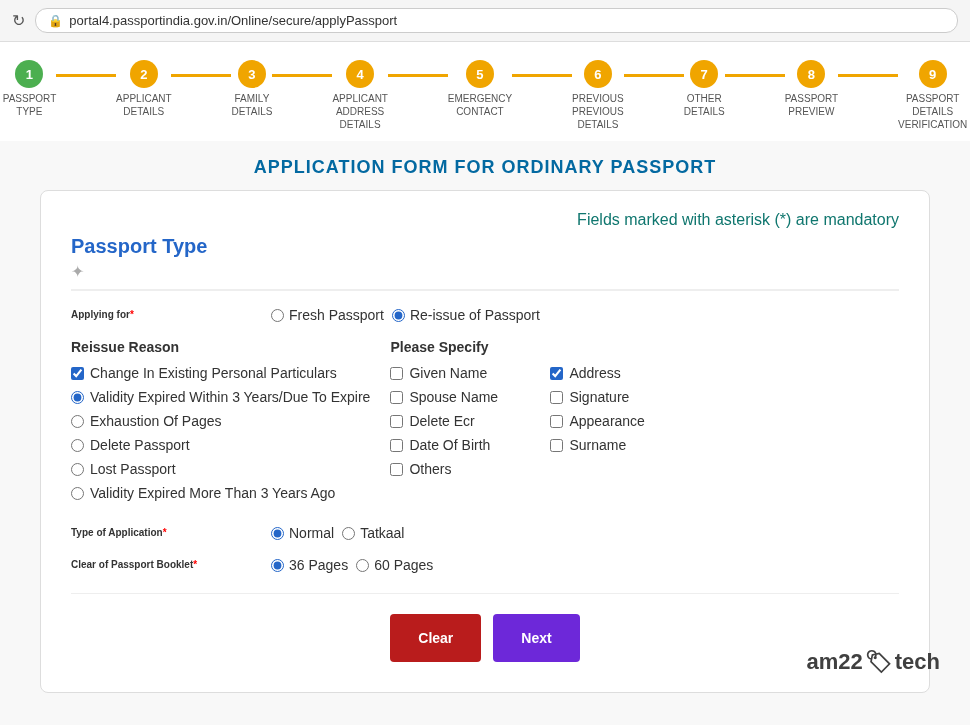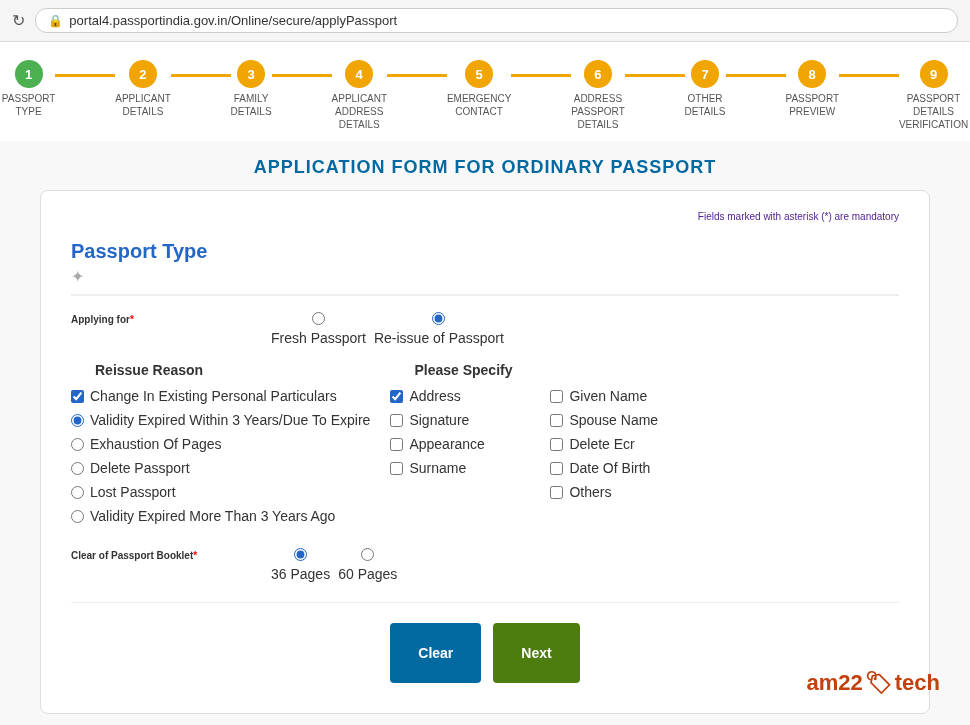--- a/index.html
+++ b/index.html
@@ -96,23 +96,23 @@
     .form-card {
       background: white;
       border: 1px solid #ddd;
       border-radius: 8px;
       margin: 0 40px;
       padding: 20px 30px 30px;
       position: relative;
     }
     .mandatory-note {
       text-align: right;
-      font-size: 10px;
-      color: #4c1d95;
-      margin-bottom: 18px;
+      font-size: 16px;
+      color: #0f766e;
+      margin-bottom: 6px;
     }
     .section-title {
       color: #2466c8;
       font-size: 20px;
       font-weight: bold;
       margin-bottom: 4px;
     }
     .section-divider {
       border: none;
       border-top: 2px solid #eee;
@@ -136,21 +136,20 @@
       flex-wrap: wrap;
       gap: 8px;
       align-items: center;
     }
     .radio-option {
       display: flex;
       align-items: center;
       gap: 5px;
       cursor: pointer;
       font-size: 14px;
-      flex-direction: column;
     }
     .radio-option input[type="radio"] {
       cursor: pointer;
       accent-color: #2466c8;
     }
     
     .two-col-section {
       display: flex;
       gap: 20px;
       margin-bottom: 16px;
@@ -161,21 +160,20 @@
     }
     .col-right {
       flex: 1;
       display: flex;
       gap: 30px;
     }
     .subsection-title {
       font-weight: bold;
       font-size: 14px;
       margin-bottom: 10px;
-      margin-left: 24px;
     }
     .checkbox-item {
       display: flex;
       align-items: center;
       gap: 6px;
       margin-bottom: 8px;
       font-size: 14px;
       cursor: pointer;
     }
     .checkbox-item input[type="checkbox"] {
@@ -211,47 +209,47 @@
     
     .form-bottom {
       border-top: 1px solid #eee;
       margin-top: 20px;
       padding-top: 20px;
       display: flex;
       justify-content: center;
       gap: 12px;
     }
     .btn-clear {
-      background: #0369a1;
+      background: #b91c1c;
       color: white;
       border: none;
-      padding: 22px 28px;
+      padding: 16px 28px;
       border-radius: 4px;
       font-size: 14px;
       cursor: pointer;
       font-weight: bold;
     }
     .btn-next {
-      background: #4d7c0f;
+      background: #6d28d9;
       color: white;
       border: none;
       padding: 9px 28px;
       border-radius: 4px;
       font-size: 14px;
       cursor: pointer;
       font-weight: bold;
     }
     
     .brand-watermark {
       position: absolute;
       bottom: 18px;
       right: 30px;
       font-size: 22px;
       font-weight: bold;
-      color: #c2410c;
+      color: #404040;
       display: flex;
       align-items: center;
       gap: 2px;
       z-index: 1;
     }
     .form-card-wrapper { position: relative; }
     .please-specify-col { min-width: 130px; }
   </style>
 </head>
 <body>
@@ -288,21 +286,21 @@
       <div class="step-label">APPLICANT ADDRESS DETAILS</div>
     </div>
     <div class="step-connector"></div>
     <div class="step-container">
       <div class="step-circle pending">5</div>
       <div class="step-label">EMERGENCY CONTACT</div>
     </div>
     <div class="step-connector"></div>
     <div class="step-container">
       <div class="step-circle pending">6</div>
-      <div class="step-label">ADDRESS PASSPORT DETAILS</div>
+      <div class="step-label">PREVIOUS PREVIOUS DETAILS</div>
     </div>
     <div class="step-connector"></div>
     <div class="step-container">
       <div class="step-circle pending">7</div>
       <div class="step-label">OTHER DETAILS</div>
     </div>
     <div class="step-connector"></div>
     <div class="step-container">
       <div class="step-circle pending">8</div>
       <div class="step-label">PASSPORT PREVIEW</div>
@@ -373,64 +371,79 @@
           </label>
         </div>
 
         <div class="col-right">
           <div>
             <div class="subsection-title">Please Specify</div>
             <div style="display:flex; gap:30px;">
 
               <div class="please-specify-col">
                 <label class="checkbox-item">
+                  <input type="checkbox" style="">
+                  <span>Given Name</span>
+                </label>
+                <label class="checkbox-item">
+                  <input type="checkbox" style="">
+                  <span>Spouse Name</span>
+                </label>
+                <label class="checkbox-item">
+                  <input type="checkbox" style="">
+                  <span>Delete Ecr</span>
+                </label>
+                <label class="checkbox-item">
+                  <input type="checkbox" style="">
+                  <span>Date Of Birth</span>
+                </label>
+                <label class="checkbox-item">
+                  <input type="checkbox" style="">
+                  <span>Others</span>
+                </label>
+              </div>
+
+              <div class="please-specify-col">
+                <label class="checkbox-item">
                   <input type="checkbox" checked="" style="">
                   <span>Address</span>
                 </label>
                 <label class="checkbox-item">
                   <input type="checkbox" style="">
                   <span>Signature</span>
                 </label>
                 <label class="checkbox-item">
                   <input type="checkbox" style="">
                   <span>Appearance</span>
                 </label>
                 <label class="checkbox-item">
                   <input type="checkbox" style="">
                   <span>Surname</span>
-                </label>
-              </div>
-
-              <div class="please-specify-col">
-                <label class="checkbox-item">
-                  <input type="checkbox" style="">
-                  <span>Given Name</span>
-                </label>
-                <label class="checkbox-item">
-                  <input type="checkbox" style="">
-                  <span>Spouse Name</span>
-                </label>
-                <label class="checkbox-item">
-                  <input type="checkbox" style="">
-                  <span>Delete Ecr</span>
-                </label>
-                <label class="checkbox-item">
-                  <input type="checkbox" style="">
-                  <span>Date Of Birth</span>
-                </label>
-                <label class="checkbox-item">
-                  <input type="checkbox" style="">
-                  <span>Others</span>
                 </label>
               </div>
             </div>
           </div>
         </div>
       </div>
 
+      <div class="form-row">
+        <div class="form-label">
+          <span>Type of Application</span><span class="required">*</span>
+        </div>
+        <div class="form-controls">
+          <label class="radio-option">
+            <input type="radio" name="type_application" value="normal" checked="" style="">
+            <span>Normal</span>
+          </label>
+          <label class="radio-option">
+            <input type="radio" name="type_application" value="tatkaal" style="">
+            <span>Tatkaal</span>
+          </label>
+        </div>
+      </div>
 
       <div class="form-row">
         <div class="form-label">
           <span>Clear of Passport Booklet</span><span class="required">*</span>
         </div>
         <div class="form-controls">
           <label class="radio-option">
             <input type="radio" name="booklet_type" value="36" checked="" style="">
             <span>36 Pages</span>
           </label>

